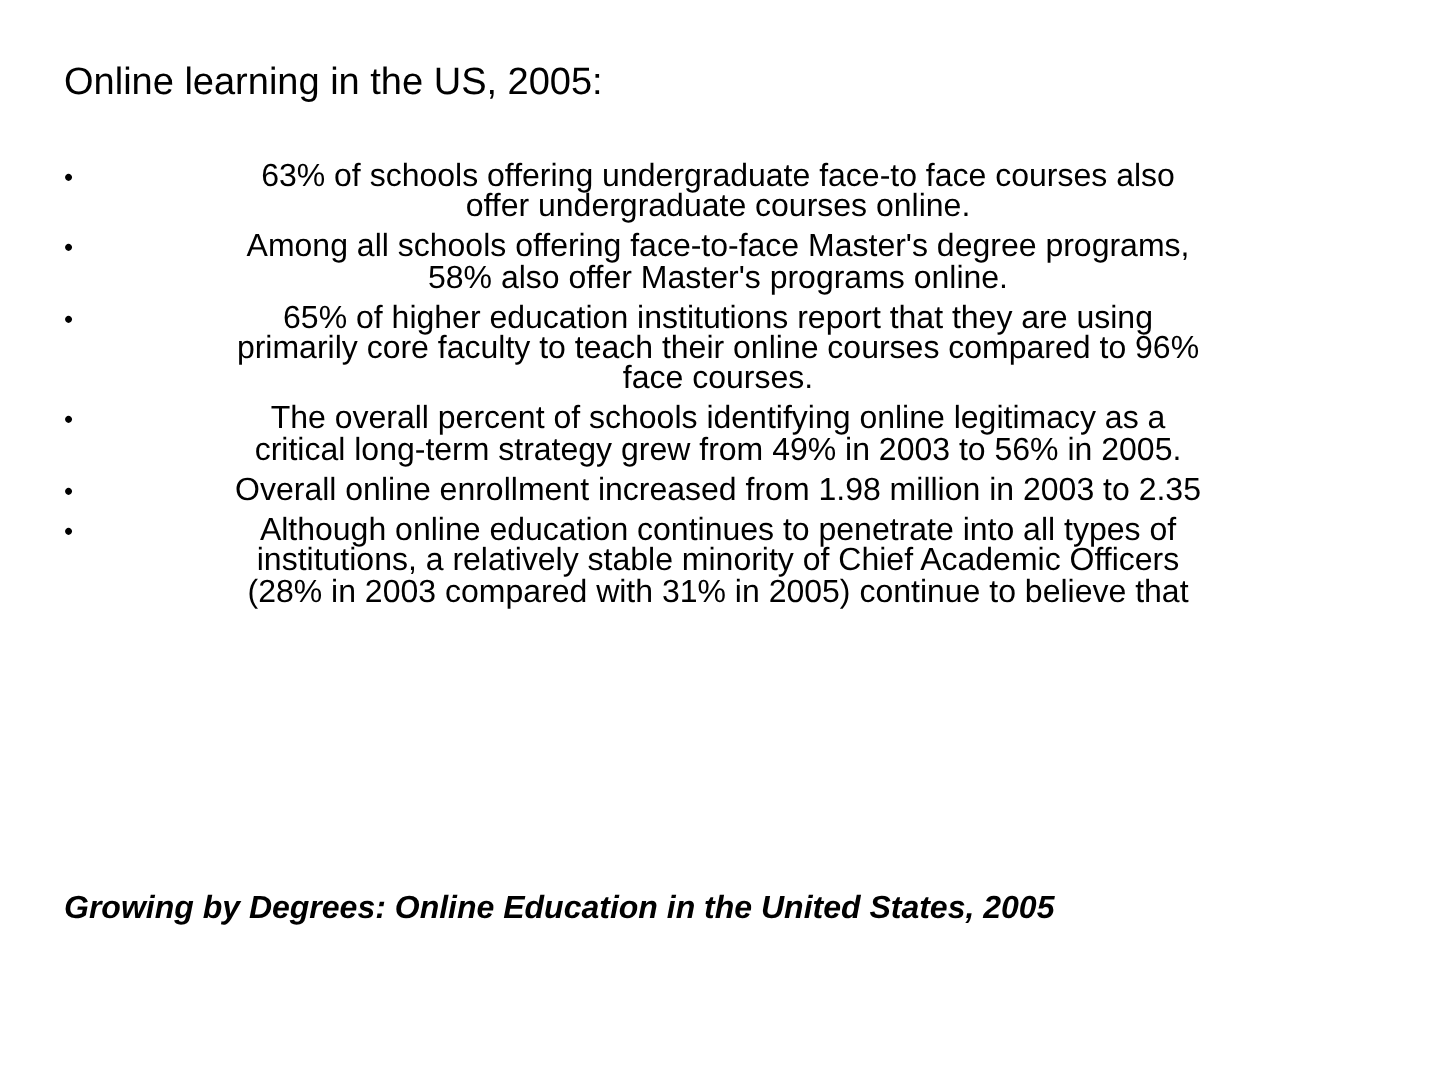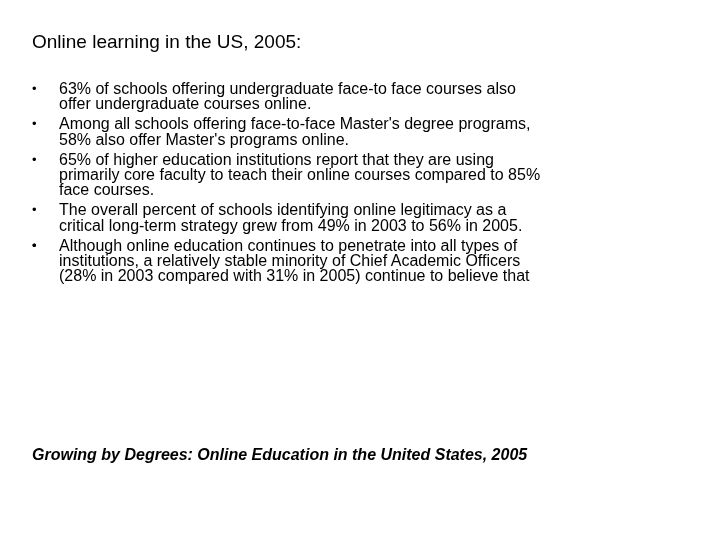--- a/index.html
+++ b/index.html
@@ -43,20 +43,21 @@
     .bullet-mark {
       position: absolute;
       left: 32px;
       top: 0;
       font-size: 13px;
       line-height: 15.3px;
     }
     .bullet-line {
       display: block;
       white-space: nowrap;
+      text-align: center;
     }
     .footer {
       position: absolute;
       left: 32px;
       top: 446px;
       font-size: 16px;
       line-height: 18px;
       font-weight: bold;
       font-style: italic;
       white-space: nowrap;
@@ -74,30 +75,31 @@
     <span class="bullet-line">offer undergraduate courses online.</span>
   </li>
   <li class="bullet-item">
     <span class="bullet-mark">•</span>
     <span class="bullet-line">Among all schools offering face-to-face Master's degree programs,</span>
     <span class="bullet-line">58% also offer Master's programs online.</span>
   </li>
   <li class="bullet-item">
     <span class="bullet-mark">•</span>
     <span class="bullet-line">65% of higher education institutions report that they are using</span>
-    <span class="bullet-line">primarily core faculty to teach their online courses compared to 85%</span>
+    <span class="bullet-line">primarily core faculty to teach their online courses compared to 96%</span>
     <span class="bullet-line">face courses.</span>
   </li>
   <li class="bullet-item">
     <span class="bullet-mark">•</span>
     <span class="bullet-line">The overall percent of schools identifying online legitimacy as a</span>
     <span class="bullet-line">critical long-term strategy grew from 49% in 2003 to 56% in 2005.</span>
   </li>
   <li class="bullet-item">
     <span class="bullet-mark">•</span>
+    <span class="bullet-line">Overall online enrollment increased from 1.98 million in 2003 to 2.35</span>
   </li>
   <li class="bullet-item">
     <span class="bullet-mark">•</span>
     <span class="bullet-line">Although online education continues to penetrate into all types of</span>
     <span class="bullet-line">institutions, a relatively stable minority of Chief Academic Officers</span>
     <span class="bullet-line">(28% in 2003 compared with 31% in 2005) continue to believe that</span>
   </li>
 </ul>
 
 <div class="footer">Growing by Degrees: Online Education in the United States, 2005</div>

